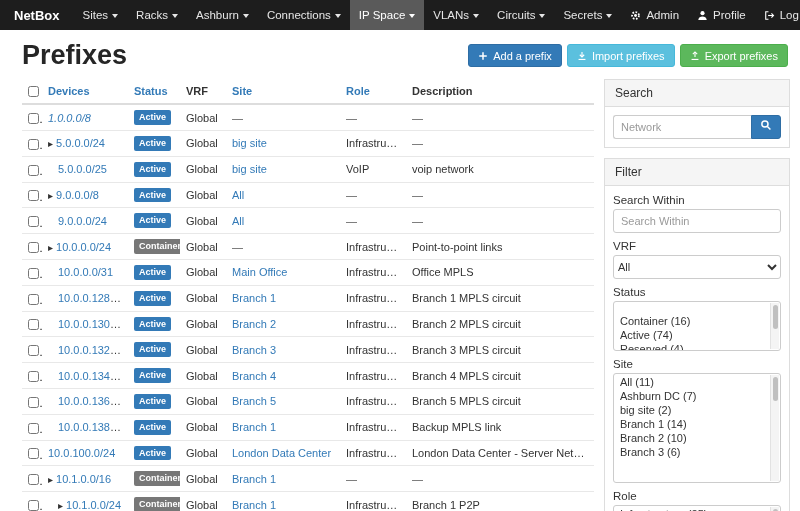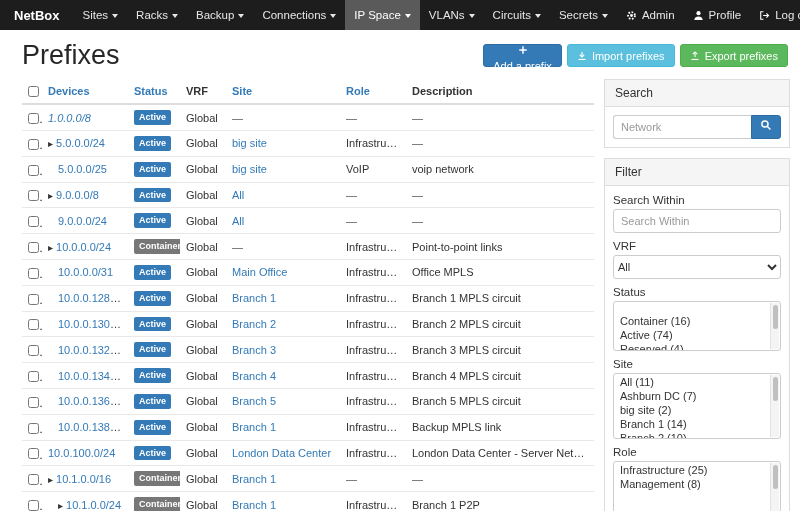--- a/index.html
+++ b/index.html
@@ -13,21 +13,21 @@
   .nav-item{display:flex;align-items:center;gap:4px;padding:0 9px;font-size:11.5px;color:#e6e6e6;text-decoration:none;cursor:pointer;white-space:nowrap}
   .nav-item.active{background:#5a5a5a;color:#fff}
   .caret{width:0;height:0;border-left:3.5px solid transparent;border-right:3.5px solid transparent;border-top:4px solid currentColor;display:inline-block;margin-top:1px}
   .nav-right{display:flex;margin-right:6px}
   .nav-right .nav-item{gap:5px}
   .nav-ic{display:inline-flex;align-items:center}
 
   
   .page{padding:4px 10px 0 14px}
   .header-row{display:flex;align-items:center;justify-content:space-between;margin:7px 2px 8px 8px}
-  h1{font-size:27px;font-weight:400;color:#262626;line-height:1.1}
+  h1{font-size:27px;font-weight:700;color:#262626;line-height:1.1}
   .actions{display:flex;gap:5px}
   .btn{display:inline-flex;align-items:center;gap:5px;height:23px;padding:0 9px;border-radius:3px;color:#fff;font-size:11px;border:1px solid rgba(0,0,0,.15);cursor:pointer;font-family:inherit;white-space:nowrap}
   .btn-ic{display:inline-flex;align-items:center}
 
   
   .columns{display:flex;align-items:flex-start}
   .main{flex:1;min-width:0;margin:0 10px 0 8px}
   .sidebar{width:186px;flex:none}
 
   
@@ -57,39 +57,39 @@
   input::placeholder{color:#9a9a9a}
   .flabel{display:block;font-size:11.5px;color:#333;margin:7px 0 3px}
   .panel-body .flabel:first-child{margin-top:0}
   .ftext{width:100%;height:24px;border:1px solid #ccc;border-radius:3px;padding:0 7px;font-size:11px;color:#555;font-family:inherit}
   select.fselect{width:100%;height:24px;border:1px solid #ccc;border-radius:3px;font-size:11px;color:#333;background:#fff;font-family:inherit}
   .listbox{position:relative;border:1px solid #ccc;border-radius:3px;background:#fff;overflow:hidden}
   .listbox .opt{font-size:11px;line-height:14px;padding:0 6px;color:#333;white-space:nowrap;overflow:hidden;text-overflow:ellipsis;cursor:pointer;margin-right:10px}
   .listbox::before{content:'';position:absolute;top:1px;bottom:1px;right:1px;width:8px;background:#f4f4f4;border-left:1px solid #e2e2e2}
   .listbox::after{content:'';position:absolute;top:3px;right:2px;width:5px;height:24px;background:#c0c0c0;border-radius:3px}
   .lb-status{height:50px;padding-top:12px}
-  .lb-site{height:66px;padding-top:1px}
+  .lb-site{height:110px;padding-top:1px}
   .lb-role{height:52px;padding-top:1px}
 </style>
 </head>
 <body>
 
 <nav class="navbar">
   <a class="brand">NetBox</a>
   <div class="nav-items" id="nav-items">
       <a class="nav-item">
         <span>Sites</span>
         <span class="caret"></span>
       </a>
       <a class="nav-item">
         <span>Racks</span>
         <span class="caret"></span>
       </a>
       <a class="nav-item">
-        <span>Backup</span>
+        <span>Ashburn</span>
         <span class="caret"></span>
       </a>
       <a class="nav-item">
         <span>Connections</span>
         <span class="caret"></span>
       </a>
       <a class="nav-item active">
         <span>IP Space</span>
         <span class="caret"></span>
       </a>
@@ -135,21 +135,21 @@
         </span>
         <span>Log out</span>
       </a>
     </div>
 </nav>
 
 <div class="page">
   <div class="header-row">
     <h1>Prefixes</h1>
     <div class="actions" id="action-buttons">
-        <button class="btn" style="background: rgb(51, 122, 183); border-color: rgb(46, 109, 164); flex-direction: column;">
+        <button class="btn" style="background: rgb(51, 122, 183); border-color: rgb(46, 109, 164);">
           <span class="btn-ic">
             <svg width="10" height="10" viewBox="0 0 16 16" fill="none" stroke="#fff" stroke-width="2.4">
               <path d="M8 2v12M2 8h12"></path>
             </svg>
           </span>
           <span>Add a prefix</span>
         </button>
         <button class="btn" style="background: rgb(91, 192, 222); border-color: rgb(70, 184, 218);">
           <span class="btn-ic">
             <svg width="10" height="10" viewBox="0 0 16 16" fill="none" stroke="#fff" stroke-width="1.8">

